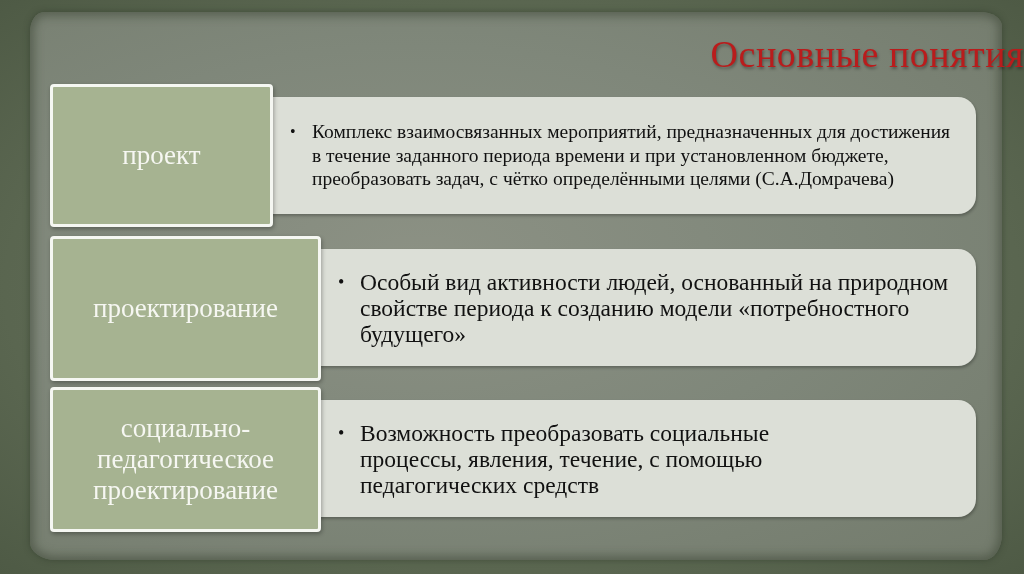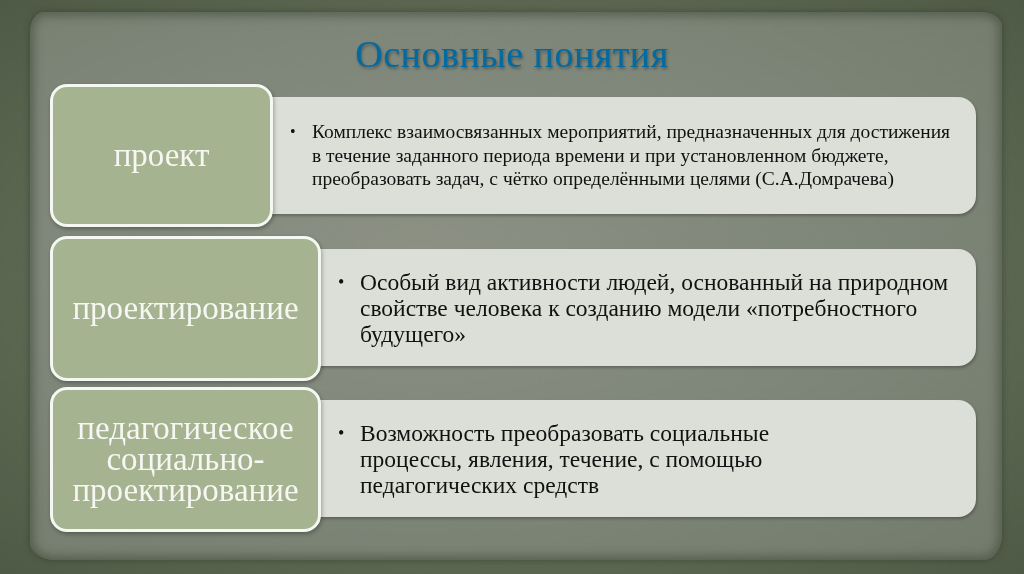--- a/index.html
+++ b/index.html
@@ -8,38 +8,38 @@
     background: radial-gradient(ellipse at 50% 50%, #6c7563 0%, #5a6650 70%, #4e5a45 100%);
     font-family: "Liberation Serif", "DejaVu Serif", serif;
   }
   .paper {
     position:absolute; left:30px; top:12px; width:972px; height:548px;
     background: radial-gradient(ellipse at 40% 45%, #8c9184 0%, #7f877a 50%, #737b6c 100%);
     border-radius: 14px 22px 18px 26px / 20px 14px 26px 18px;
     box-shadow: 0 0 10px 4px rgba(60,70,52,0.55) inset, 0 0 6px rgba(40,50,35,0.5);
   }
   .title {
-    position:absolute; left:0; width:1024px; top:32px; text-align:center;
-    font-size:38px; color:#0369a1; letter-spacing:0.5px;
+    position:absolute; left:0; width:1024px; top:32px; text-align:right;
+    font-size:38px; color:#b91c1c; letter-spacing:0.5px;
     text-shadow: 1px 2px 3px rgba(0,0,0,0.35);
   }
   .desc {
     position:absolute; background:#dcdfd7;
     border-radius: 0 18px 18px 0;
     box-shadow: 1px 2px 3px rgba(0,0,0,0.25);
     color:#111; display:flex; align-items:center;
   }
   .desc .bullet-row { display:flex; align-items:flex-start; }
   .desc .dot { width:22px; flex:0 0 22px; text-align:left; }
   .term {
     position:absolute; background:#a6b391;
-    border:3px solid #f5f7f2; border-radius:17px;
+    border:3px solid #f5f7f2; border-radius:4px;
     box-sizing:border-box;
     display:flex; align-items:center; justify-content:center; text-align:center;
-    color:#f6f7f2; font-size:33px; line-height:31px;
+    color:#f6f7f2; font-size:27px; line-height:31px;
     box-shadow: 1px 2px 4px rgba(0,0,0,0.3);
   }
   .d1 { left:270px; top:97px; width:706px; height:117px; font-size:19.5px; line-height:23.5px; padding-left:20px; box-sizing:border-box; }
   .d2 { left:318px; top:249px; width:658px; height:117px; font-size:23.5px; line-height:26px; padding-left:20px; box-sizing:border-box; }
   .d3 { left:318px; top:400px; width:658px; height:117px; font-size:23.5px; line-height:26px; padding-left:20px; box-sizing:border-box; }
   .t1 { left:50px; top:84px; width:223px; height:143px; }
   .t2 { left:50px; top:236px; width:271px; height:145px; }
   .t3 { left:50px; top:387px; width:271px; height:145px; }
   .d1 .dot { font-size:16px; }
   .d2 .dot, .d3 .dot { font-size:18px; }
@@ -57,32 +57,32 @@
     <span style="width:640px;">Комплекс взаимосвязанных мероприятий, предназначенных для достижения в течение заданного периода времени и при установленном бюджете, преобразовать задач, с чётко определёнными целями (С.А.Домрачева)</span>
   </div>
 </div>
 <div class="term t1">
   <span>проект</span>
 </div>
 
 <div class="desc d2">
   <div class="bullet-row">
     <span class="dot">•</span>
-    <span style="width:590px;">Особый вид активности людей, основанный на природном свойстве человека к созданию модели «потребностного будущего»</span>
+    <span style="width:590px;">Особый вид активности людей, основанный на природном свойстве периода к созданию модели «потребностного будущего»</span>
   </div>
 </div>
 <div class="term t2">
   <span>проектирование</span>
 </div>
 
 <div class="desc d3">
   <div class="bullet-row">
     <span class="dot">•</span>
     <span style="width:470px;">Возможность преобразовать социальные процессы, явления, течение, с помощью педагогических средств</span>
   </div>
 </div>
 <div class="term t3">
   <div>
+    <div>социально-</div>
     <div>педагогическое</div>
-    <div>социально-</div>
     <div>проектирование</div>
   </div>
 </div>
 
 </body></html>

